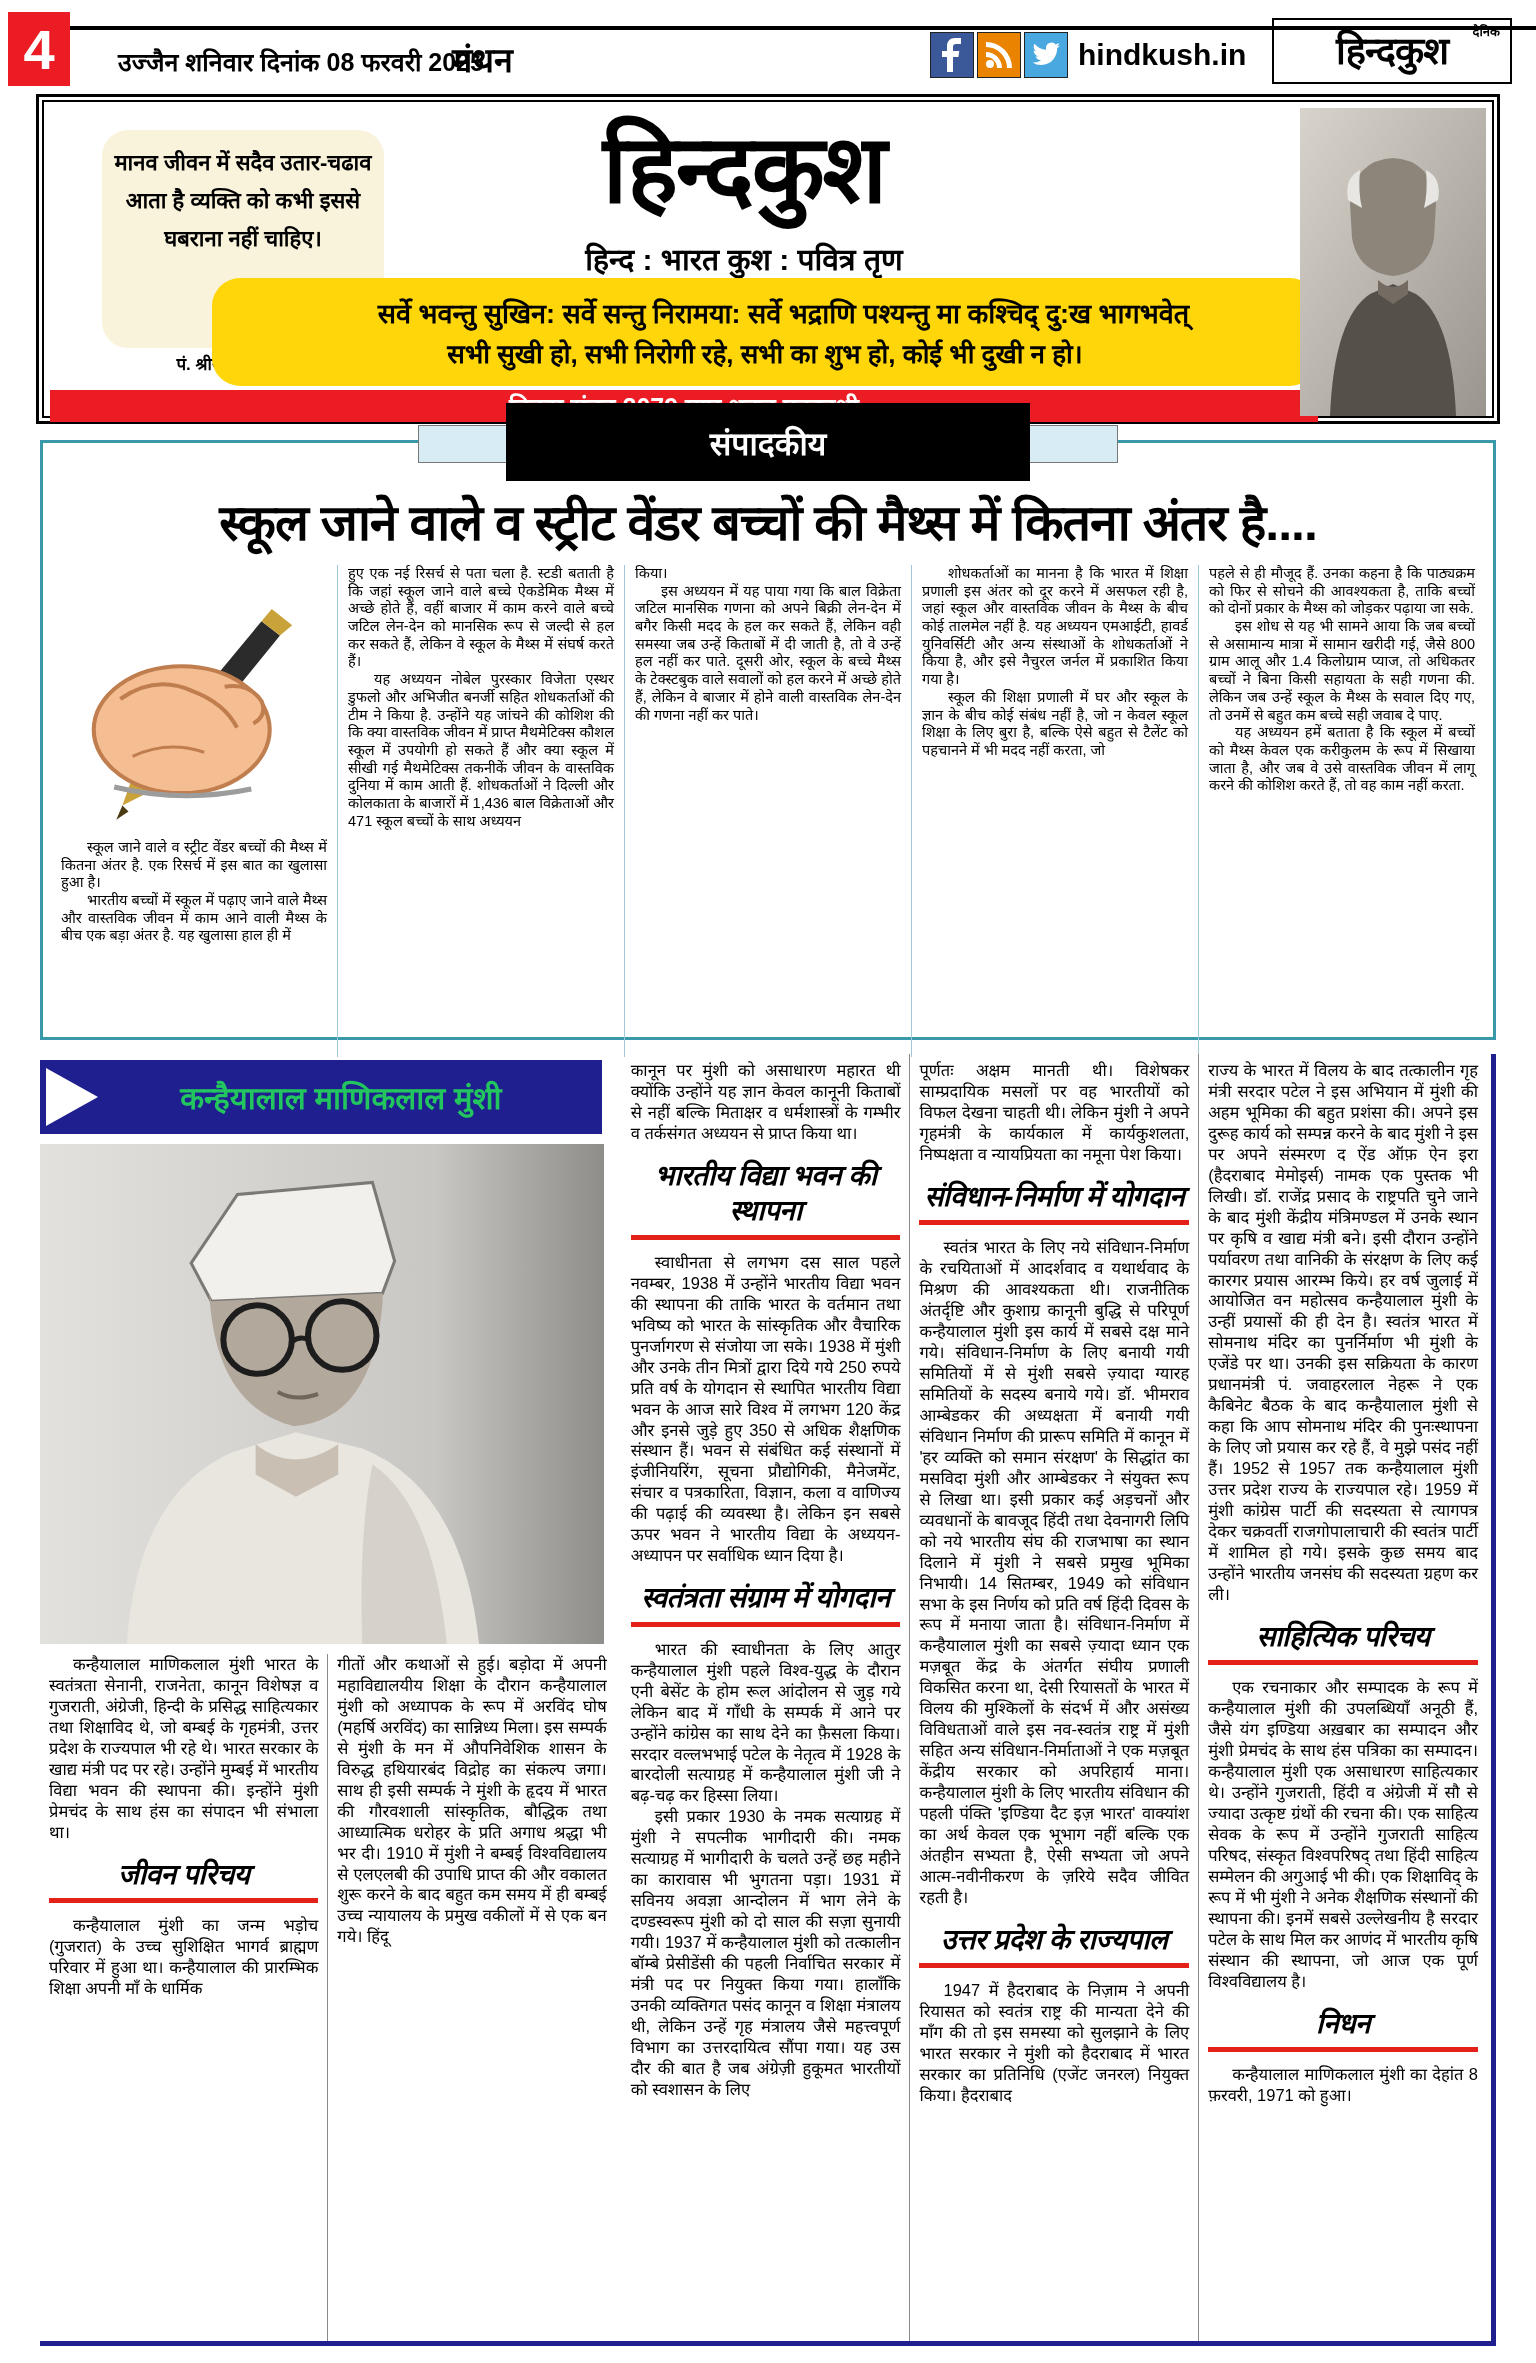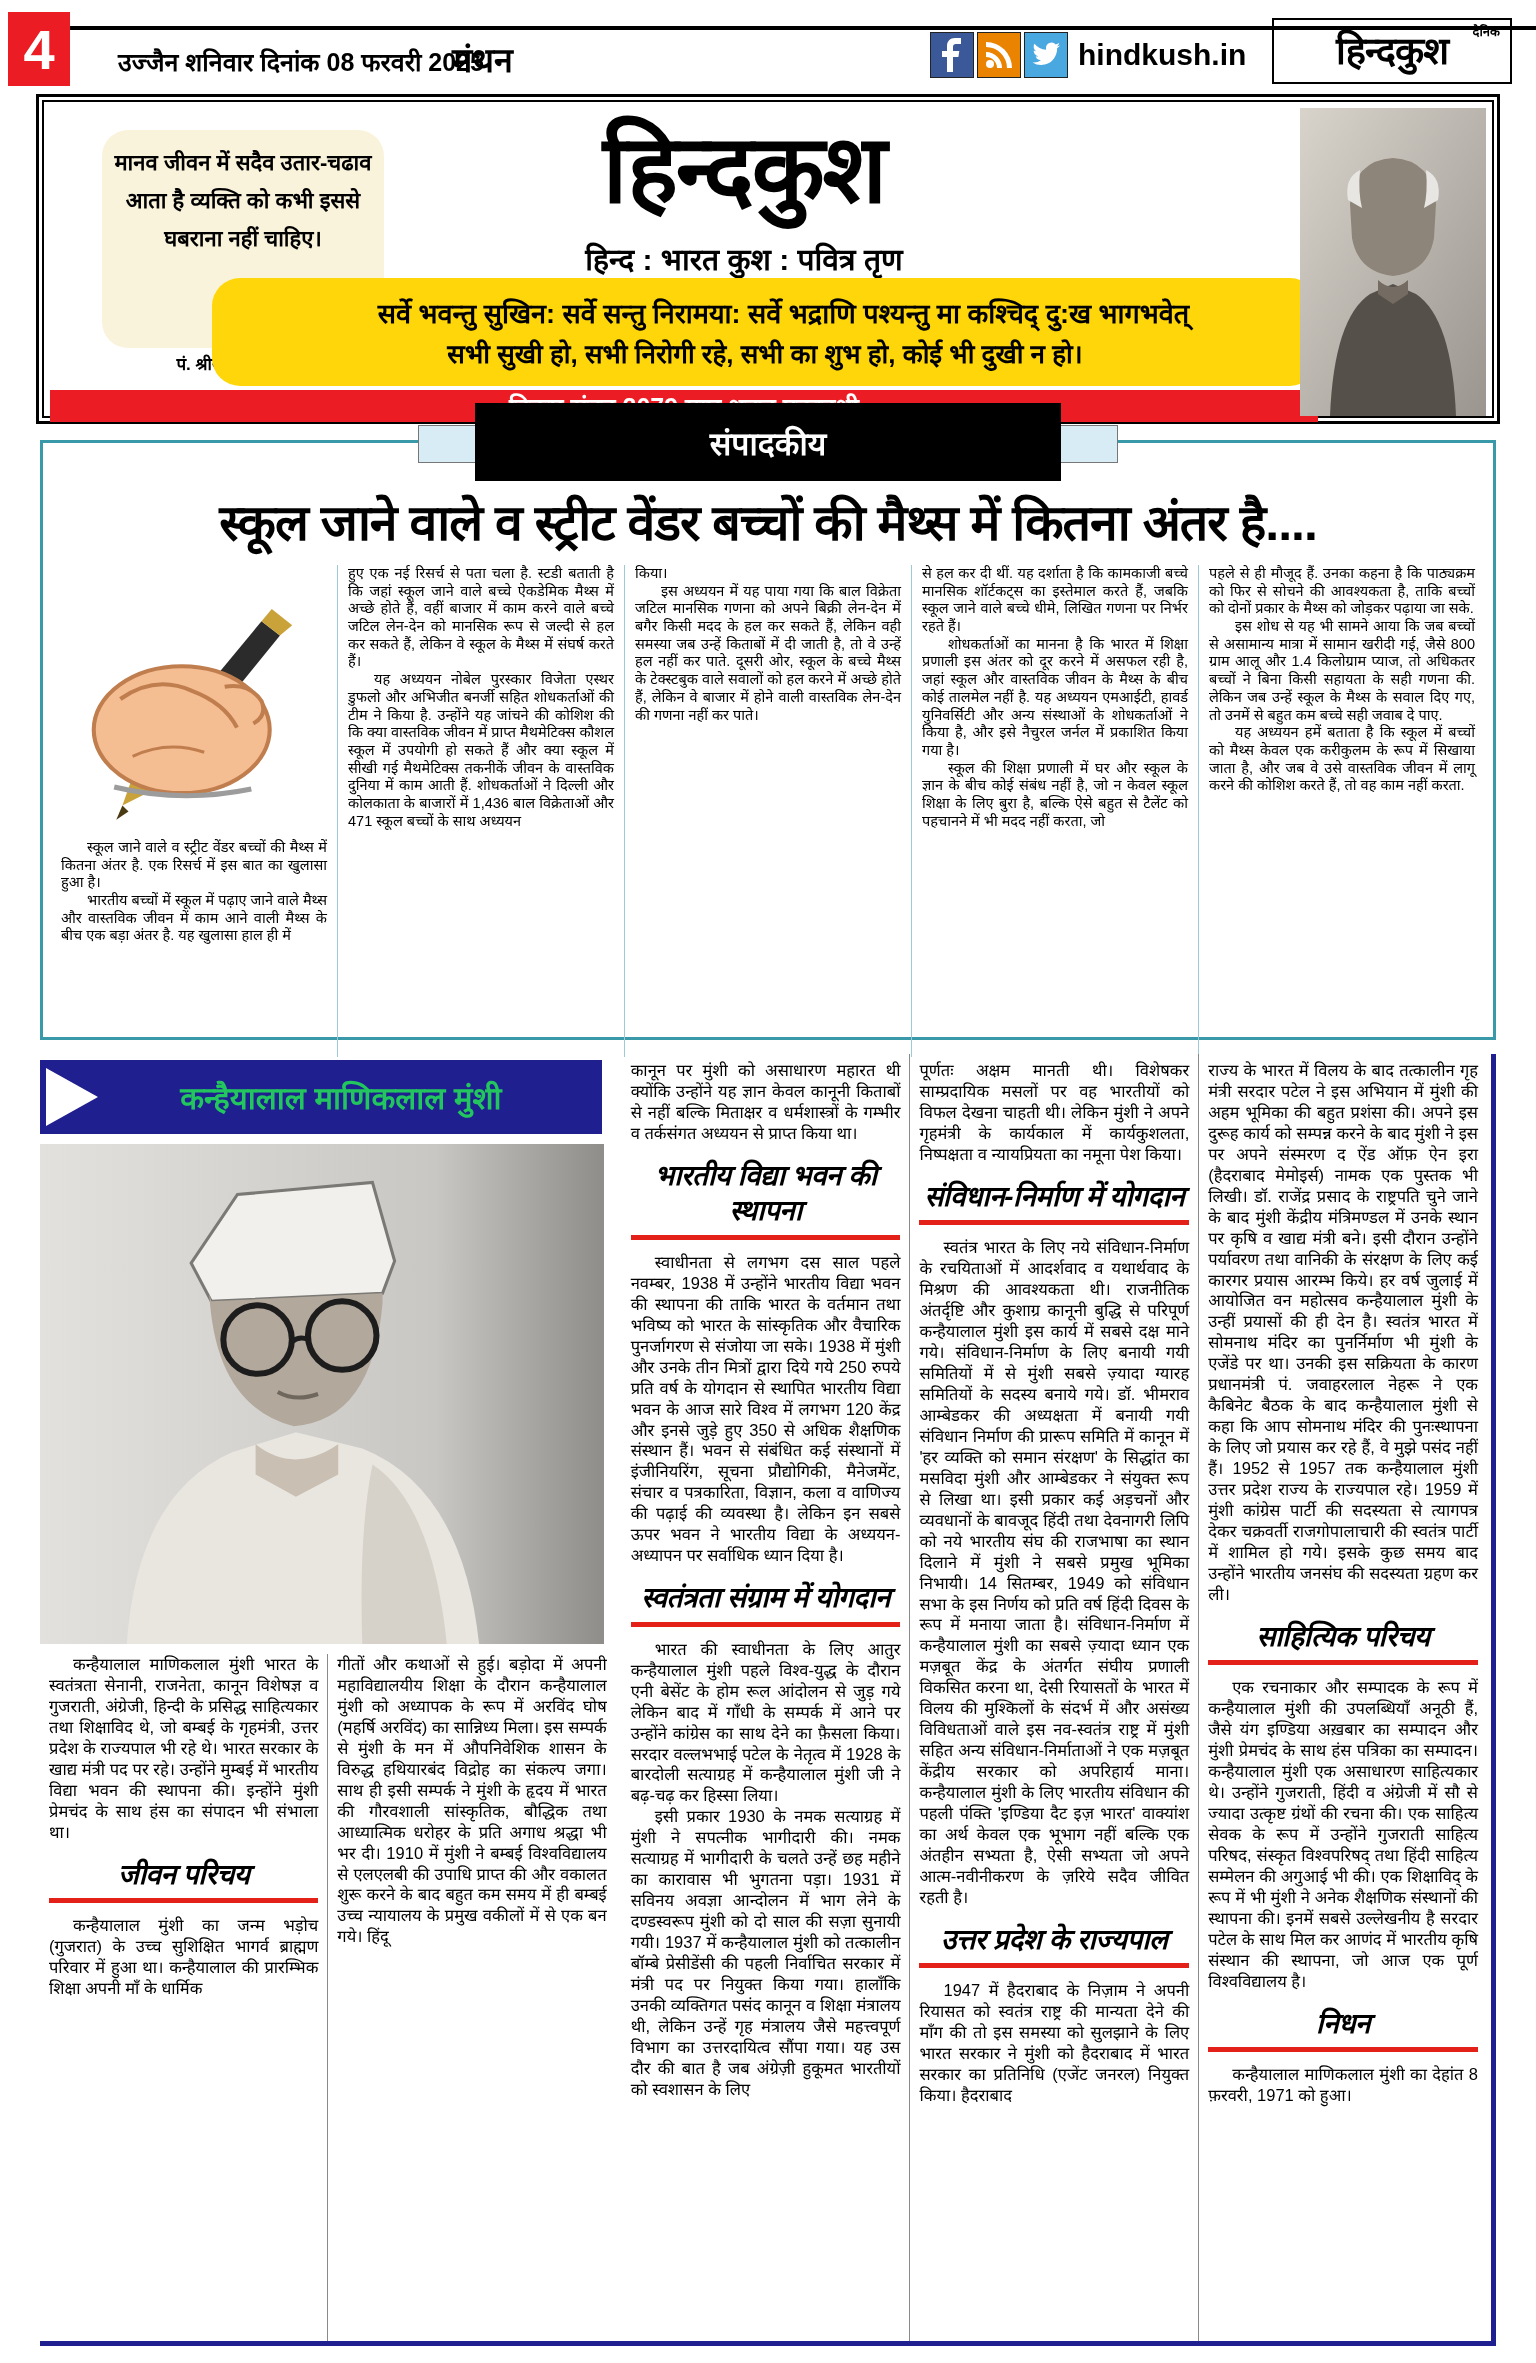--- a/index.html
+++ b/index.html
@@ -37,21 +37,21 @@
   .mast-tagline { position:absolute; left:380px; top:136px; width:640px; text-align:center; font-size:30px; font-weight:bold; }
   .shloka { position:absolute; left:168px; top:176px; width:1106px; height:108px; background:#ffd60a;
     border-radius:28px; display:flex; flex-direction:column; align-items:center; justify-content:center; gap:4px; }
   .shloka .l1 { font-size:27px; font-weight:bold;margin-left:37px; }
   .shloka .l2 { font-size:26px; font-weight:bold; }
   .panchang { position:absolute; left:6px; top:288px; width:1268px; height:32px; background:#ec1c24;
     color:#fff; font-size:25px; font-weight:bold; display:flex; align-items:center; justify-content:center; }
   .founder-photo { position:absolute; right:6px; top:6px; width:186px; height:308px; background:#bfbfbf; overflow:hidden; }
   
   .editorial { position:relative; margin:16px 40px 0 40px; height:600px; border:3px solid #3a99a8; background:#fff; }
-  .ed-tab { position:absolute; left:50%; transform:translateX(-50%); top:-40px; width:586px; height:78px;
+  .ed-tab { position:absolute; left:50%; transform:translateX(-50%); top:-40px; width:524px; height:78px;
     background:#000; color:#fff; display:flex; align-items:center; justify-content:center;
     font-size:32px; font-weight:bold; z-index:3; }
   .ed-wing { position:absolute; top:-18px; width:110px; height:38px; background:#d8ecf6; border:1px solid #777; z-index:2; }
   .ed-wing.left { left:50%; margin-left:-350px; }
   .ed-wing.right{ left:50%; margin-left:240px; }
   .ed-headline { margin-top:44px; text-align:center; font-size:50px; font-weight:bold; letter-spacing:-1px; }
   .ed-cols { display:flex; margin-top:10px; padding:0 8px; height:492px; overflow:hidden; }
   .ed-col { flex:1; padding:0 10px; font-size:14.5px; line-height:1.22; text-align:justify; overflow:hidden; }
   .ed-col + .ed-col { border-left:1px solid #9fc9d6; }
   .ed-col p { text-indent:26px; }
@@ -170,21 +170,20 @@
       </div>
       <div class="ed-col">
         <p class="cont">हुए एक नई रिसर्च से पता चला है. स्टडी बताती है कि जहां स्कूल जाने वाले बच्चे ऐकडेमिक मैथ्स में अच्छे होते हैं, वहीं बाजार में काम करने वाले बच्चे जटिल लेन-देन को मानसिक रूप से जल्दी से हल कर सकते हैं, लेकिन वे स्कूल के मैथ्स में संघर्ष करते हैं।</p>
         <p>यह अध्ययन नोबेल पुरस्कार विजेता एस्थर डुफलो और अभिजीत बनर्जी सहित शोधकर्ताओं की टीम ने किया है. उन्होंने यह जांचने की कोशिश की कि क्या वास्तविक जीवन में प्राप्त मैथमेटिक्स कौशल स्कूल में उपयोगी हो सकते हैं और क्या स्कूल में सीखी गई मैथमेटिक्स तकनीकें जीवन के वास्तविक दुनिया में काम आती हैं. शोधकर्ताओं ने दिल्ली और कोलकाता के बाजारों में 1,436 बाल विक्रेताओं और 471 स्कूल बच्चों के साथ अध्ययन</p>
       </div>
       <div class="ed-col">
         <p class="cont">किया।</p>
         <p>इस अध्ययन में यह पाया गया कि बाल विक्रेता जटिल मानसिक गणना को अपने बिक्री लेन-देन में बगैर किसी मदद के हल कर सकते हैं, लेकिन वही समस्या जब उन्हें किताबों में दी जाती है, तो वे उन्हें हल नहीं कर पाते. दूसरी ओर, स्कूल के बच्चे मैथ्स के टेक्स्टबुक वाले सवालों को हल करने में अच्छे होते हैं, लेकिन वे बाजार में होने वाली वास्तविक लेन-देन की गणना नहीं कर पाते।</p>
       </div>
       <div class="ed-col">
-        <p class="cont">से हल कर दी थीं. यह दर्शाता है कि कामकाजी बच्चे मानसिक शॉर्टकट्स का इस्तेमाल करते हैं, जबकि स्कूल जाने वाले बच्चे धीमे, लिखित गणना पर निर्भर रहते हैं।</p>
         <p>शोधकर्ताओं का मानना है कि भारत में शिक्षा प्रणाली इस अंतर को दूर करने में असफल रही है, जहां स्कूल और वास्तविक जीवन के मैथ्स के बीच कोई तालमेल नहीं है. यह अध्ययन एमआईटी, हावर्ड युनिवर्सिटी और अन्य संस्थाओं के शोधकर्ताओं ने किया है, और इसे नैचुरल जर्नल में प्रकाशित किया गया है।</p>
         <p>स्कूल की शिक्षा प्रणाली में घर और स्कूल के ज्ञान के बीच कोई संबंध नहीं है, जो न केवल स्कूल शिक्षा के लिए बुरा है, बल्कि ऐसे बहुत से टैलेंट को पहचानने में भी मदद नहीं करता, जो</p>
       </div>
       <div class="ed-col">
         <p class="cont">पहले से ही मौजूद हैं. उनका कहना है कि पाठ्यक्रम को फिर से सोचने की आवश्यकता है, ताकि बच्चों को दोनों प्रकार के मैथ्स को जोड़कर पढ़ाया जा सके.</p>
         <p>इस शोध से यह भी सामने आया कि जब बच्चों से असामान्य मात्रा में सामान खरीदी गई, जैसे 800 ग्राम आलू और 1.4 किलोग्राम प्याज, तो अधिकतर बच्चों ने बिना किसी सहायता के सही गणना की. लेकिन जब उन्हें स्कूल के मैथ्स के सवाल दिए गए, तो उनमें से बहुत कम बच्चे सही जवाब दे पाए.</p>
         <p>यह अध्ययन हमें बताता है कि स्कूल में बच्चों को मैथ्स केवल एक करीकुलम के रूप में सिखाया जाता है, और जब वे उसे वास्तविक जीवन में लागू करने की कोशिश करते हैं, तो वह काम नहीं करता.</p>
       </div>
     </div>
   </div>

